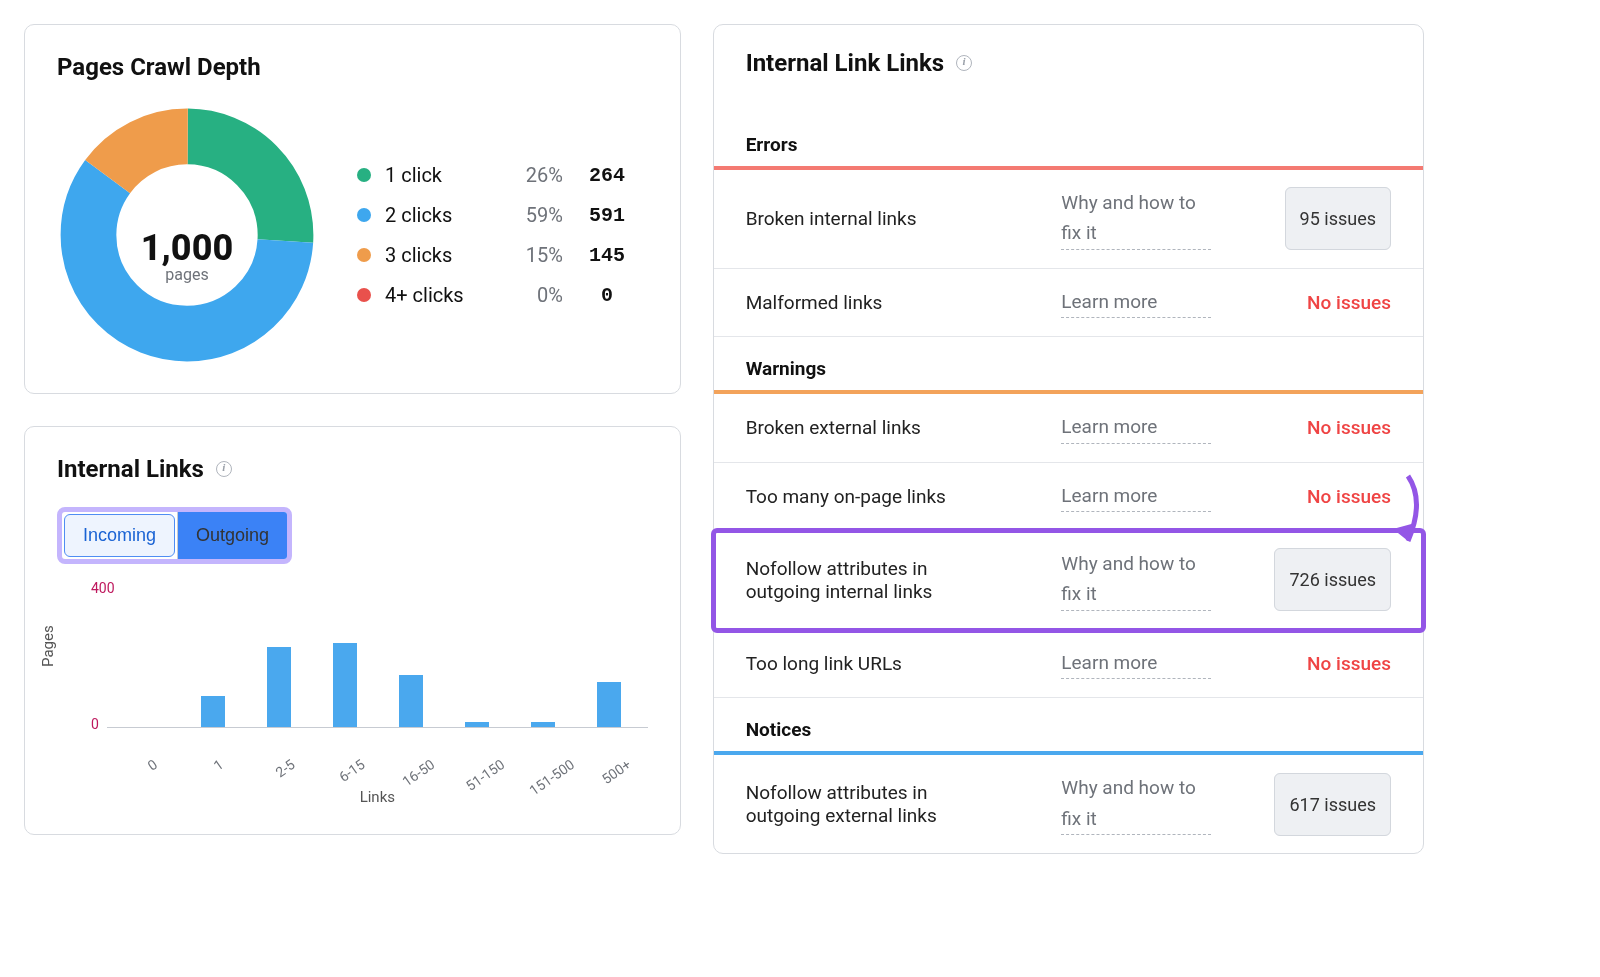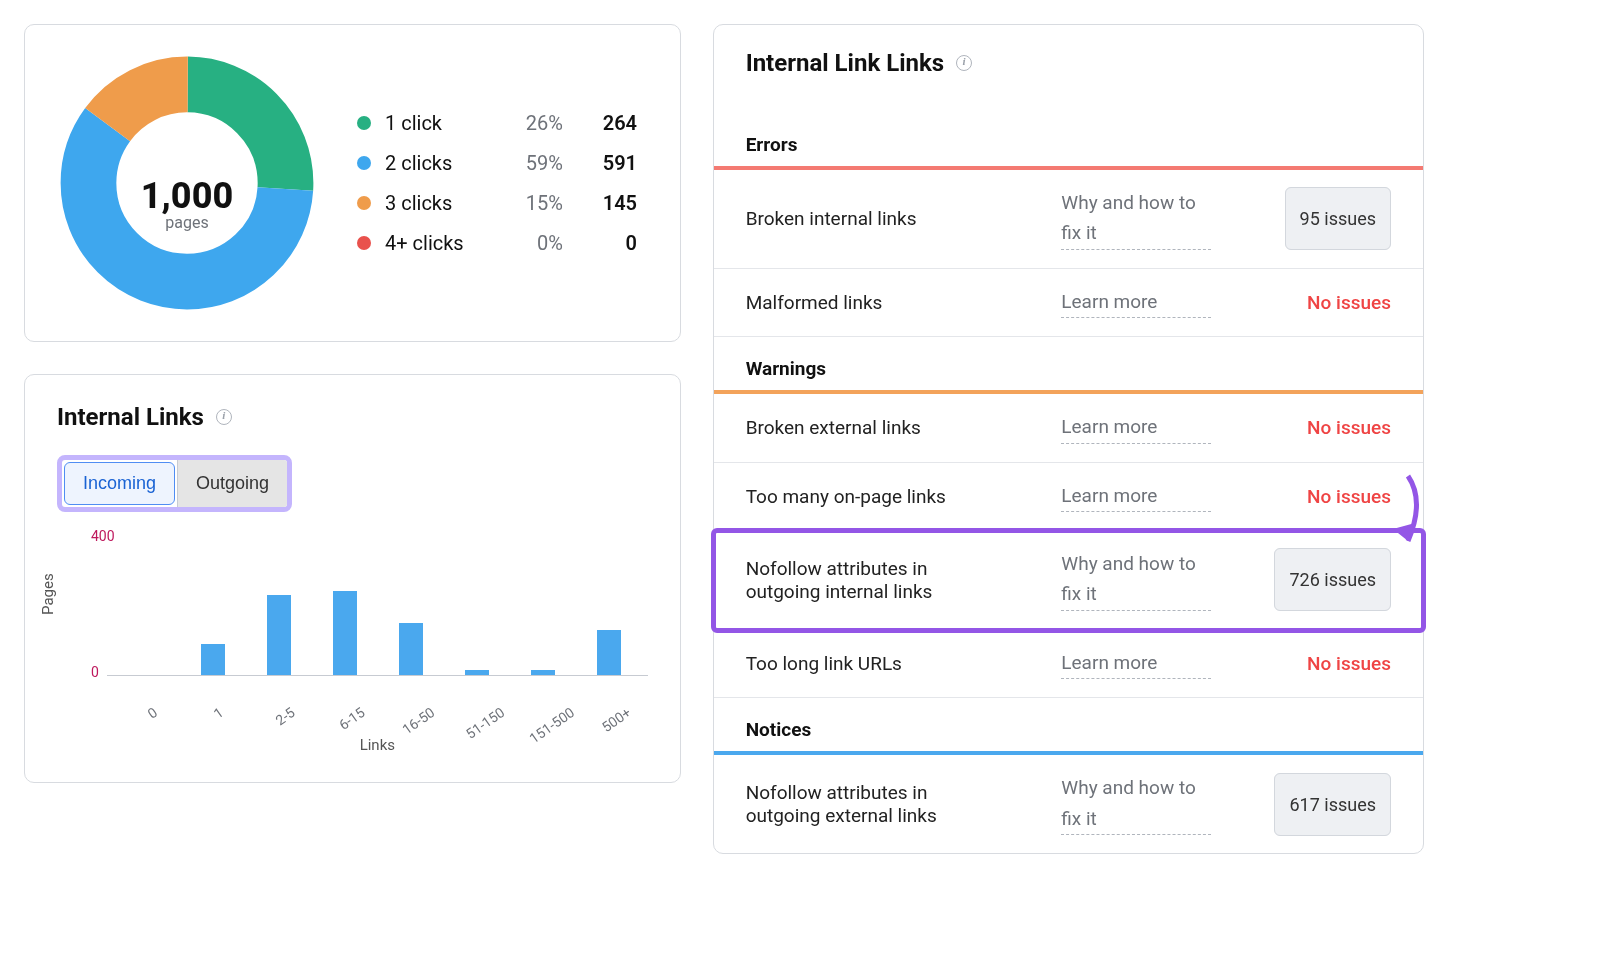--- a/index.html
+++ b/index.html
@@ -53,33 +53,33 @@
     position: absolute; left: 0; right: 0; top: 0; bottom: 0;
     display: flex; flex-direction: column; align-items: center; justify-content: center;
   }
   .donut-value { font-size: 36px; font-weight: 800; margin-top: 40px; }
   .donut-sub { font-size: 16px; color: #6e7279; margin-top: -4px; }
   .legend { display: flex; flex-direction: column; gap: 16px; min-width: 280px; }
   .legend-row { display: flex; align-items: center; gap: 14px; font-size: 20px; }
   .dot { width: 14px; height: 14px; border-radius: 50%; flex-shrink: 0; }
   .legend-label { flex: 1; }
   .legend-pct { width: 60px; text-align: right; color: #6e7279; }
-  .legend-cnt { width: 60px; text-align: right; font-weight: 600; }
+  .legend-cnt { width: 60px; text-align: center; font-weight: 600; font-family: Liberation Mono, monospace; }
   
   .seg {
     display: inline-flex;
     border: 5px solid #c4b5fd;
     border-radius: 8px;
     overflow: hidden;
     margin-bottom: 24px;
   }
   .seg-btn {
     padding: 10px 18px;
     font-size: 18px;
-    background: #e5e5e5;
+    background: #3b82f6;
     border: none;
     cursor: pointer;
   }
   .seg-btn.active {
     background: #eef4fe;
     color: #1a63d4;
     border: 1.5px solid #4f8df3;
     border-radius: 6px;
     margin: 2px;
   }
@@ -167,20 +167,21 @@
   }
   .arrow-svg { position: absolute; right: -10px; top: -60px; pointer-events: none; }
 </style>
 </head>
 <body>
 
 <div class="layout">
   <div class="left-col">
 
     <div class="card">
+      <div class="card-title">Pages Crawl Depth</div>
       <div class="donut-row">
         <div class="donut-wrap">
           <svg width="260" height="260" viewBox="0 0 42 42">
             <circle cx="21" cy="21" r="15.9155" fill="none" stroke="#27b082" stroke-width="9" stroke-dasharray="26 74" stroke-dashoffset="25"></circle>
             <circle cx="21" cy="21" r="15.9155" fill="none" stroke="#3ea7ee" stroke-width="9" stroke-dasharray="59 41" stroke-dashoffset="-1"></circle>
             <circle cx="21" cy="21" r="15.9155" fill="none" stroke="#ef9c4b" stroke-width="9" stroke-dasharray="15 85" stroke-dashoffset="-60"></circle>
           </svg>
           <div class="donut-center">
             <div class="donut-value">1,000</div>
             <div class="donut-sub">pages</div>

